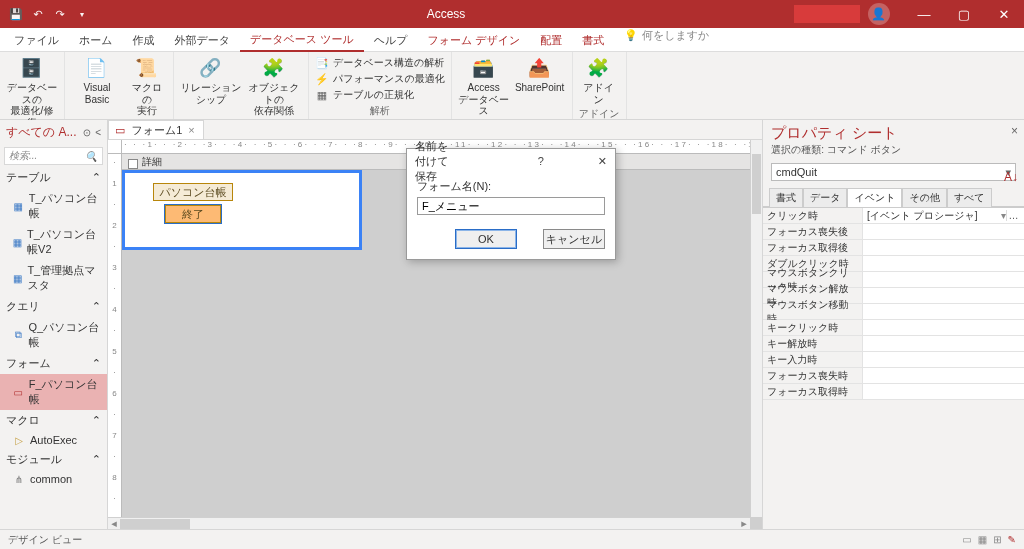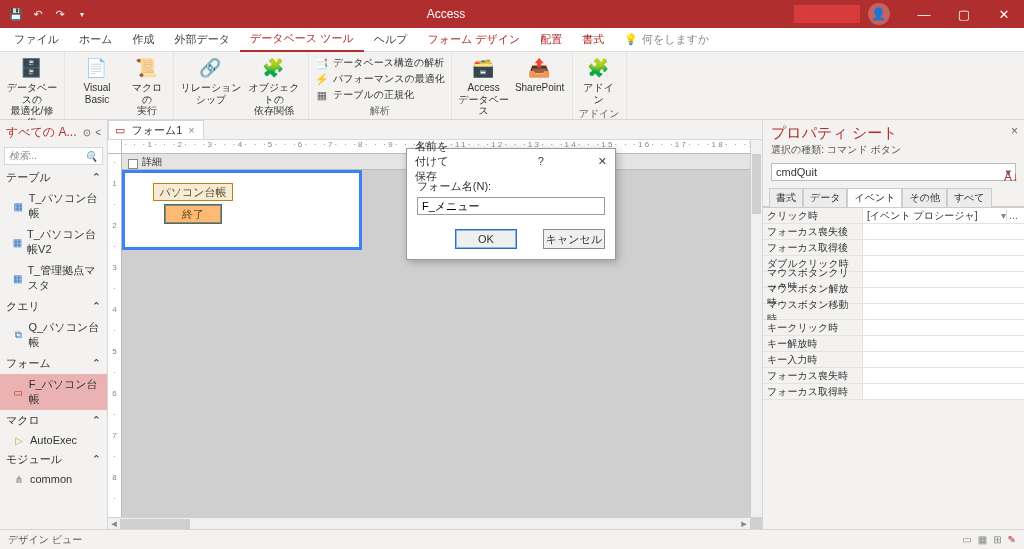--- a/index.html
+++ b/index.html
@@ -7,21 +7,21 @@
 
 .titlebar { height:28px; background:#B02E2E; display:flex; align-items:center; color:#fff; }
 .qat { display:flex; align-items:center; gap:6px; padding:0 8px; }
 .qat-ico { width:16px; height:16px; display:flex; align-items:center; justify-content:center; font-size:11px; opacity:.95; }
 .title-center { flex:1; text-align:center; font-size:12px; }
 .win-ctrl { display:flex; align-items:center; gap:0; }
 .win-ctrl .user-block { width:66px; height:18px; background:#d83b3b; margin-right:8px; }
 .win-ctrl .avatar { width:22px; height:22px; border-radius:50%; background:rgba(255,255,255,.25); display:flex; align-items:center; justify-content:center; margin-right:14px; font-size:12px; }
 .win-ctrl .btn { width:40px; height:28px; display:flex; align-items:center; justify-content:center; font-size:13px; }
 
-.ribbon-tabs { height:24px; background:#fff; display:flex; align-items:center; border-bottom:1px solid #ddd; padding:0 4px; }
+.ribbon-tabs { height:24px; background:#fff; display:flex; align-items:flex-start; border-bottom:1px solid #ddd; padding:0 4px; }
 .ribbon-tabs .tab { padding:0 10px; height:24px; display:flex; align-items:center; color:#444; }
 .ribbon-tabs .tab.color { color:#B02E2E; }
 .ribbon-tabs .tab.active { border-bottom:2px solid #B02E2E; color:#B02E2E; }
 .ribbon-tabs .tell { display:flex; align-items:center; gap:4px; color:#888; margin-left:10px; }
 
 .ribbon { height:68px; background:#F3F2F1; border-bottom:1px solid #d6d6d6; display:flex; }
 .rgroup { display:flex; flex-direction:column; border-right:1px solid #e3e3e3; padding:2px 6px 0; }
 .rgroup .items { flex:1; display:flex; align-items:flex-start; gap:4px; }
 .rgroup .lbl { text-align:center; font-size:10px; color:#666; padding:2px 0; }
 .vbtn { display:flex; flex-direction:column; align-items:center; width:52px; text-align:center; font-size:10px; line-height:1.15; gap:2px; padding-top:2px; }

